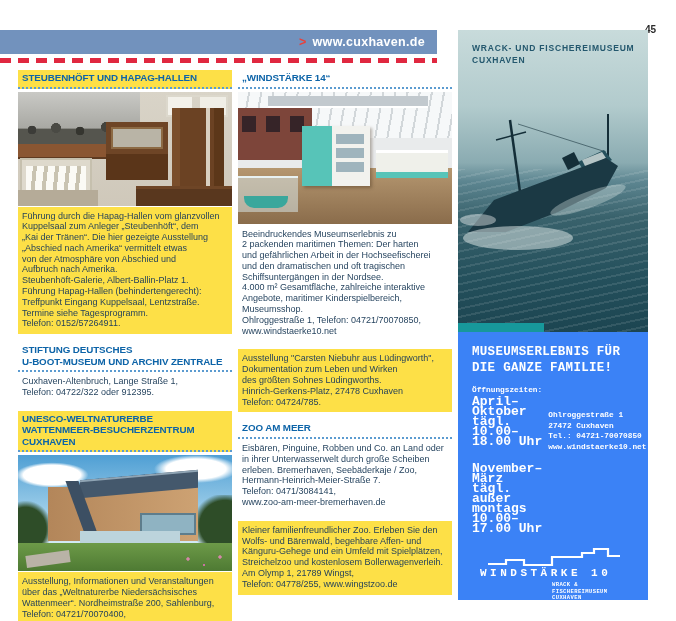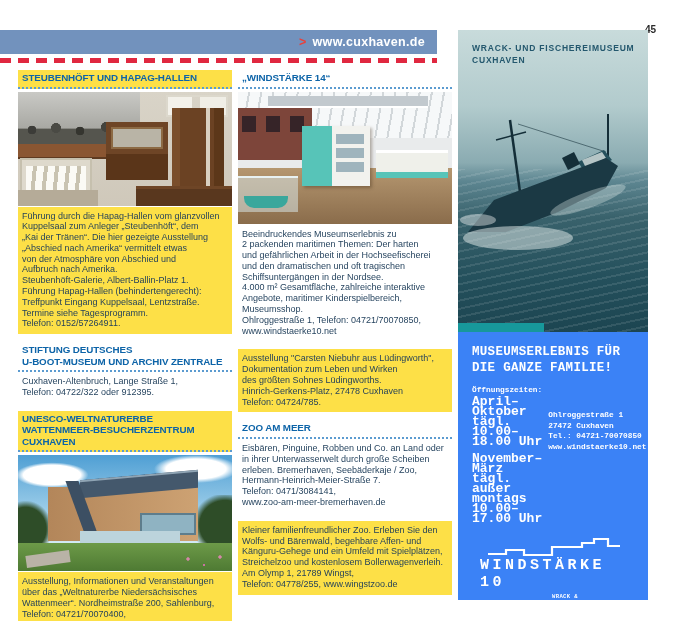--- a/index.html
+++ b/index.html
@@ -102,25 +102,25 @@
     line-height:33px;letter-spacing:.5px;z-index:3;}
   #ship-svg{position:absolute;left:0;top:70px;z-index:2;}
   #ad-teal{position:absolute;left:0;top:302px;width:190px;height:268px;background:#3b82f6;
     box-sizing:border-box;padding:13px 12px 0 14px;color:#fff;font-family:Liberation Mono, monospace;}
   #ad-teal::before{content:"";position:absolute;left:0;top:-9px;width:86px;height:9px;background:#17989b;}
   #ad-subheadline{font-size:12.5px;font-weight:bold;line-height:15.5px;letter-spacing:.3px;}
   #ad-body{margin-top:9px;font-size:7.8px;font-weight:bold;line-height:10.5px;}
   #hours-label{margin-top:10px;font-size:7.8px;font-weight:bold;}
   #hours-row{display:flex;margin-top:3px;}
   #hours-left{width:86px;font-size:13px;font-weight:bold;line-height:10px;}
-  #hours-winter{margin-top:7px;}
+  #hours-winter{margin-top:17px;}
   #hours-right{margin-left:6px;margin-top:13px;font-size:7.8px;font-weight:bold;line-height:10.5px;}
   #ad-logo{margin-top:12px;padding-left:8px;}
   #logo-steps{display:block;margin-left:6px;}
-  #logo-text{color:#fff;font-weight:bold;font-size:15px;letter-spacing:3.5px;margin-top:-1px;}
+  #logo-text{color:#fff;font-weight:bold;font-size:11px;letter-spacing:3.5px;margin-top:-1px;}
   #logo-caption{margin-left:72px;margin-top:3px;font-size:5.5px;font-weight:bold;line-height:6.5px;letter-spacing:.4px;}
 </style>
 </head>
 <body>
 
 <div id="page">
 
   <div id="header-bar">
     <span class="arrow">&gt;</span>
     <span class="url">www.cuxhaven.de</span>

